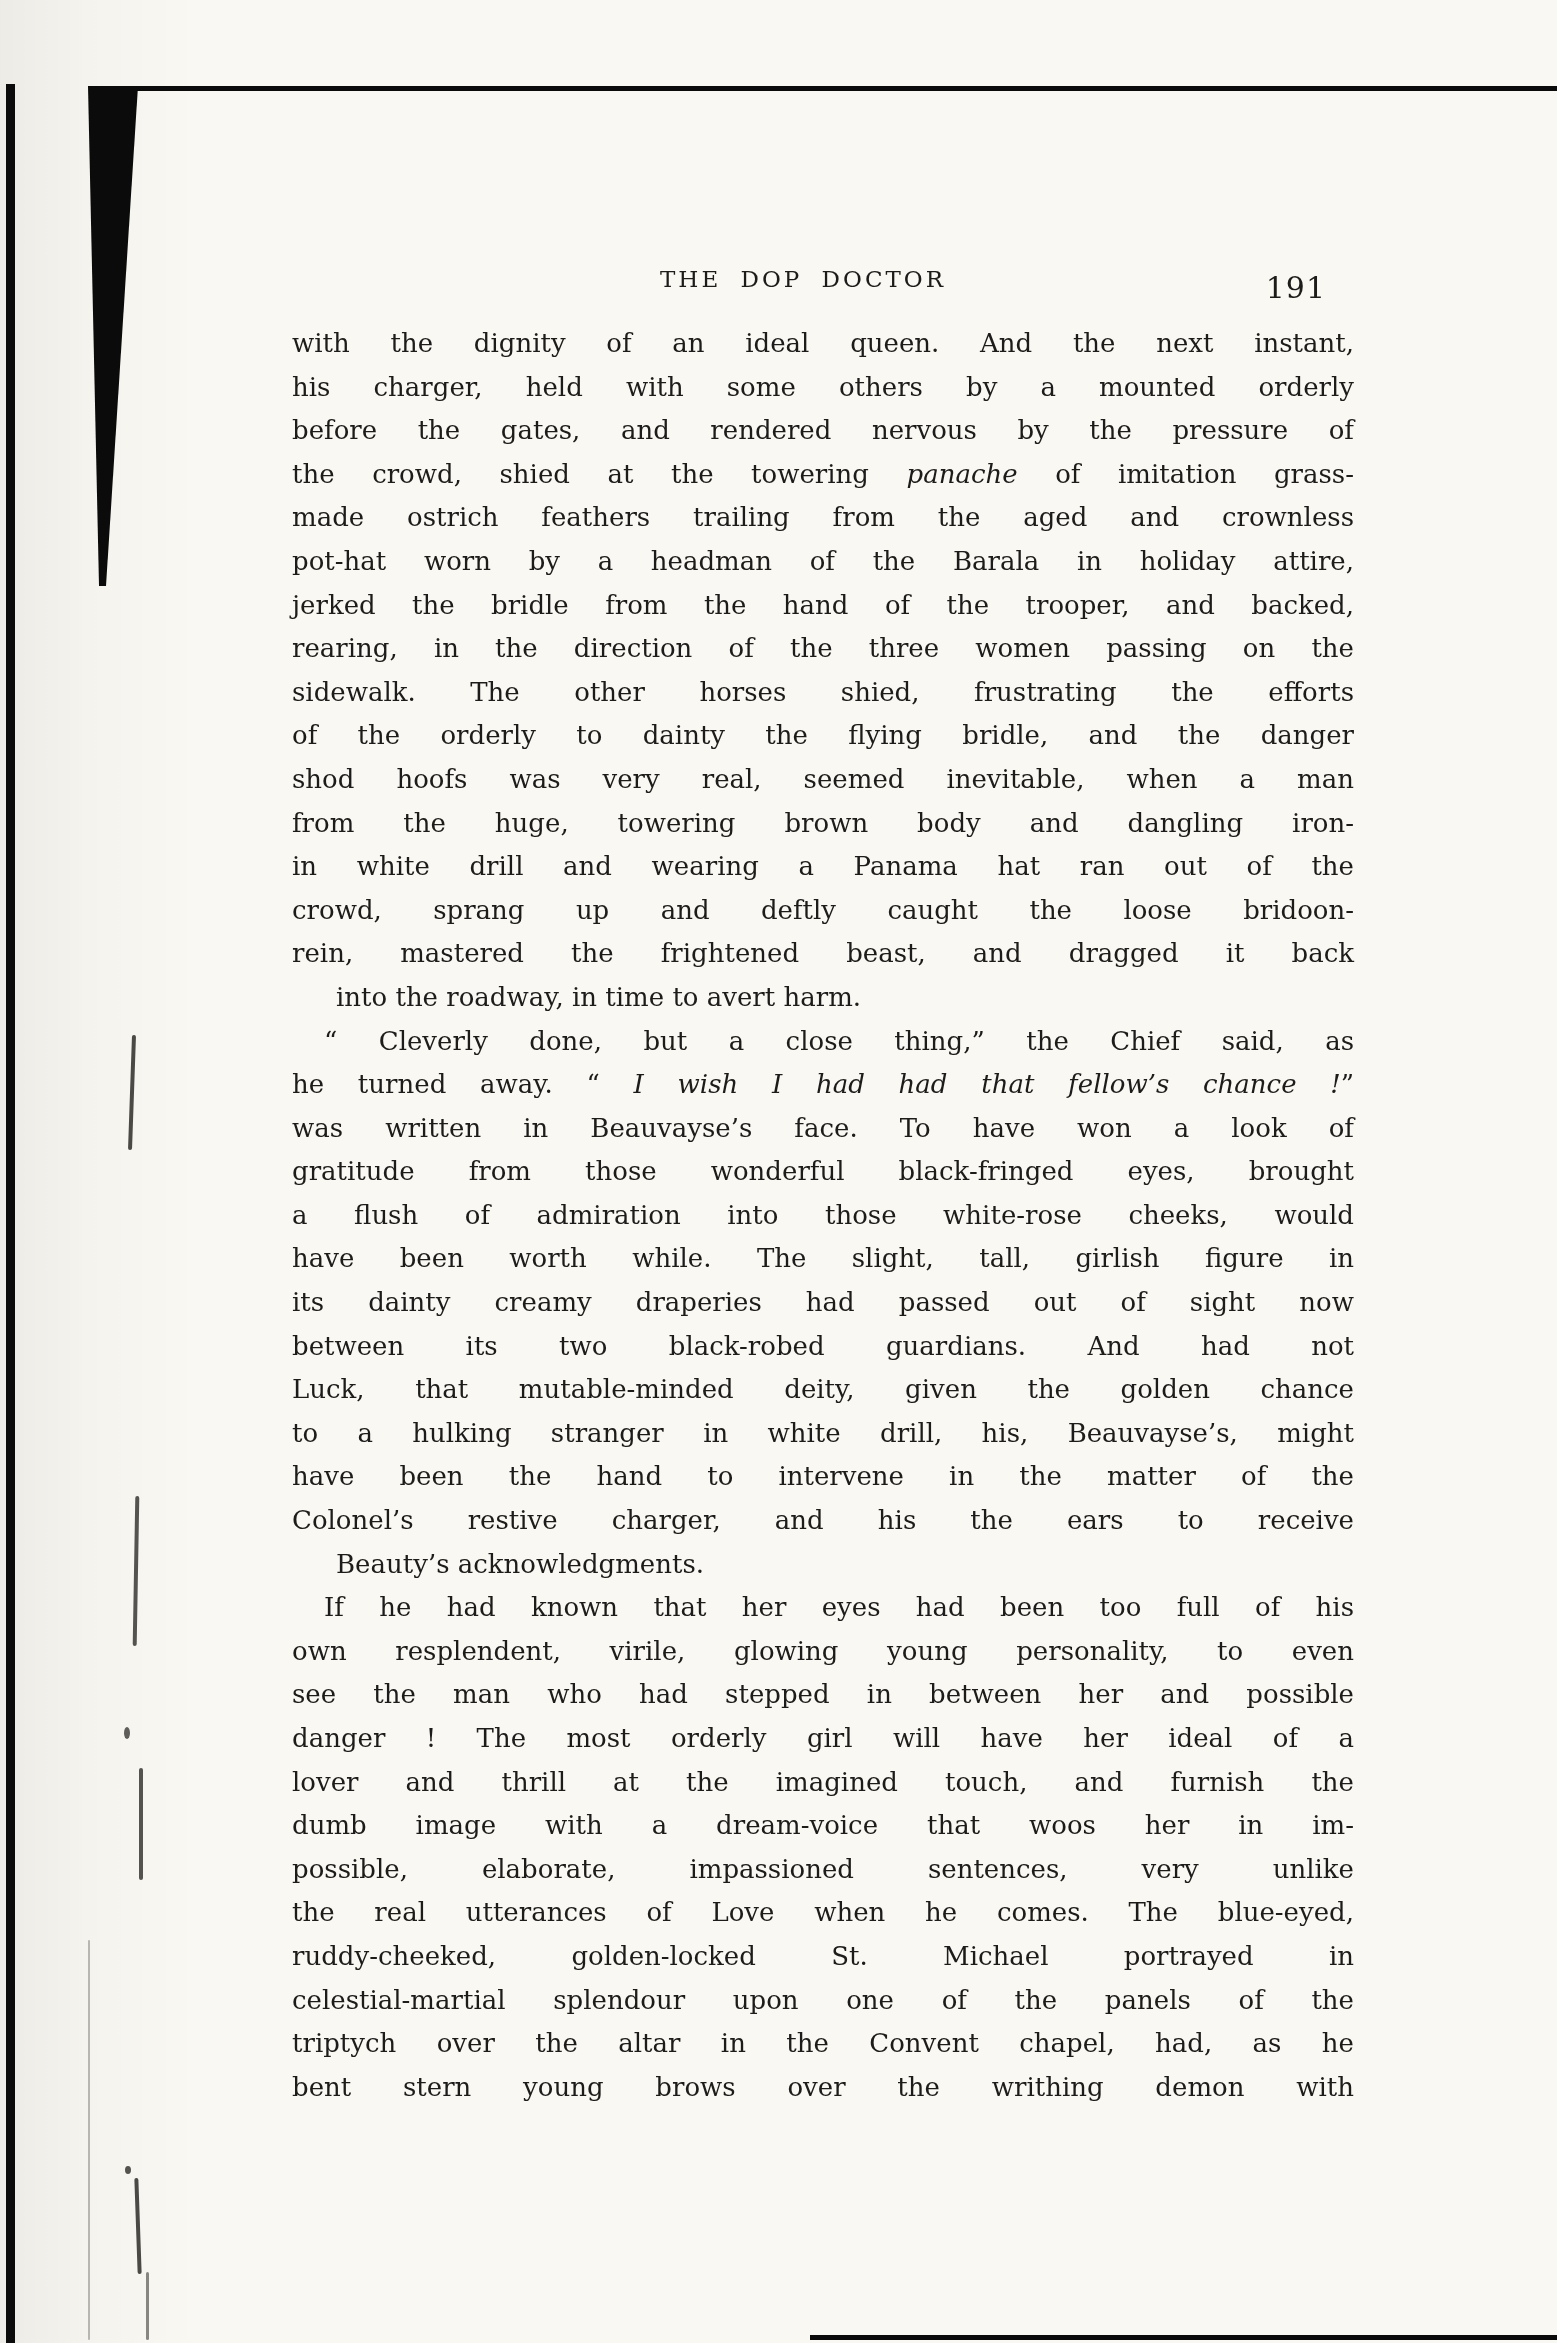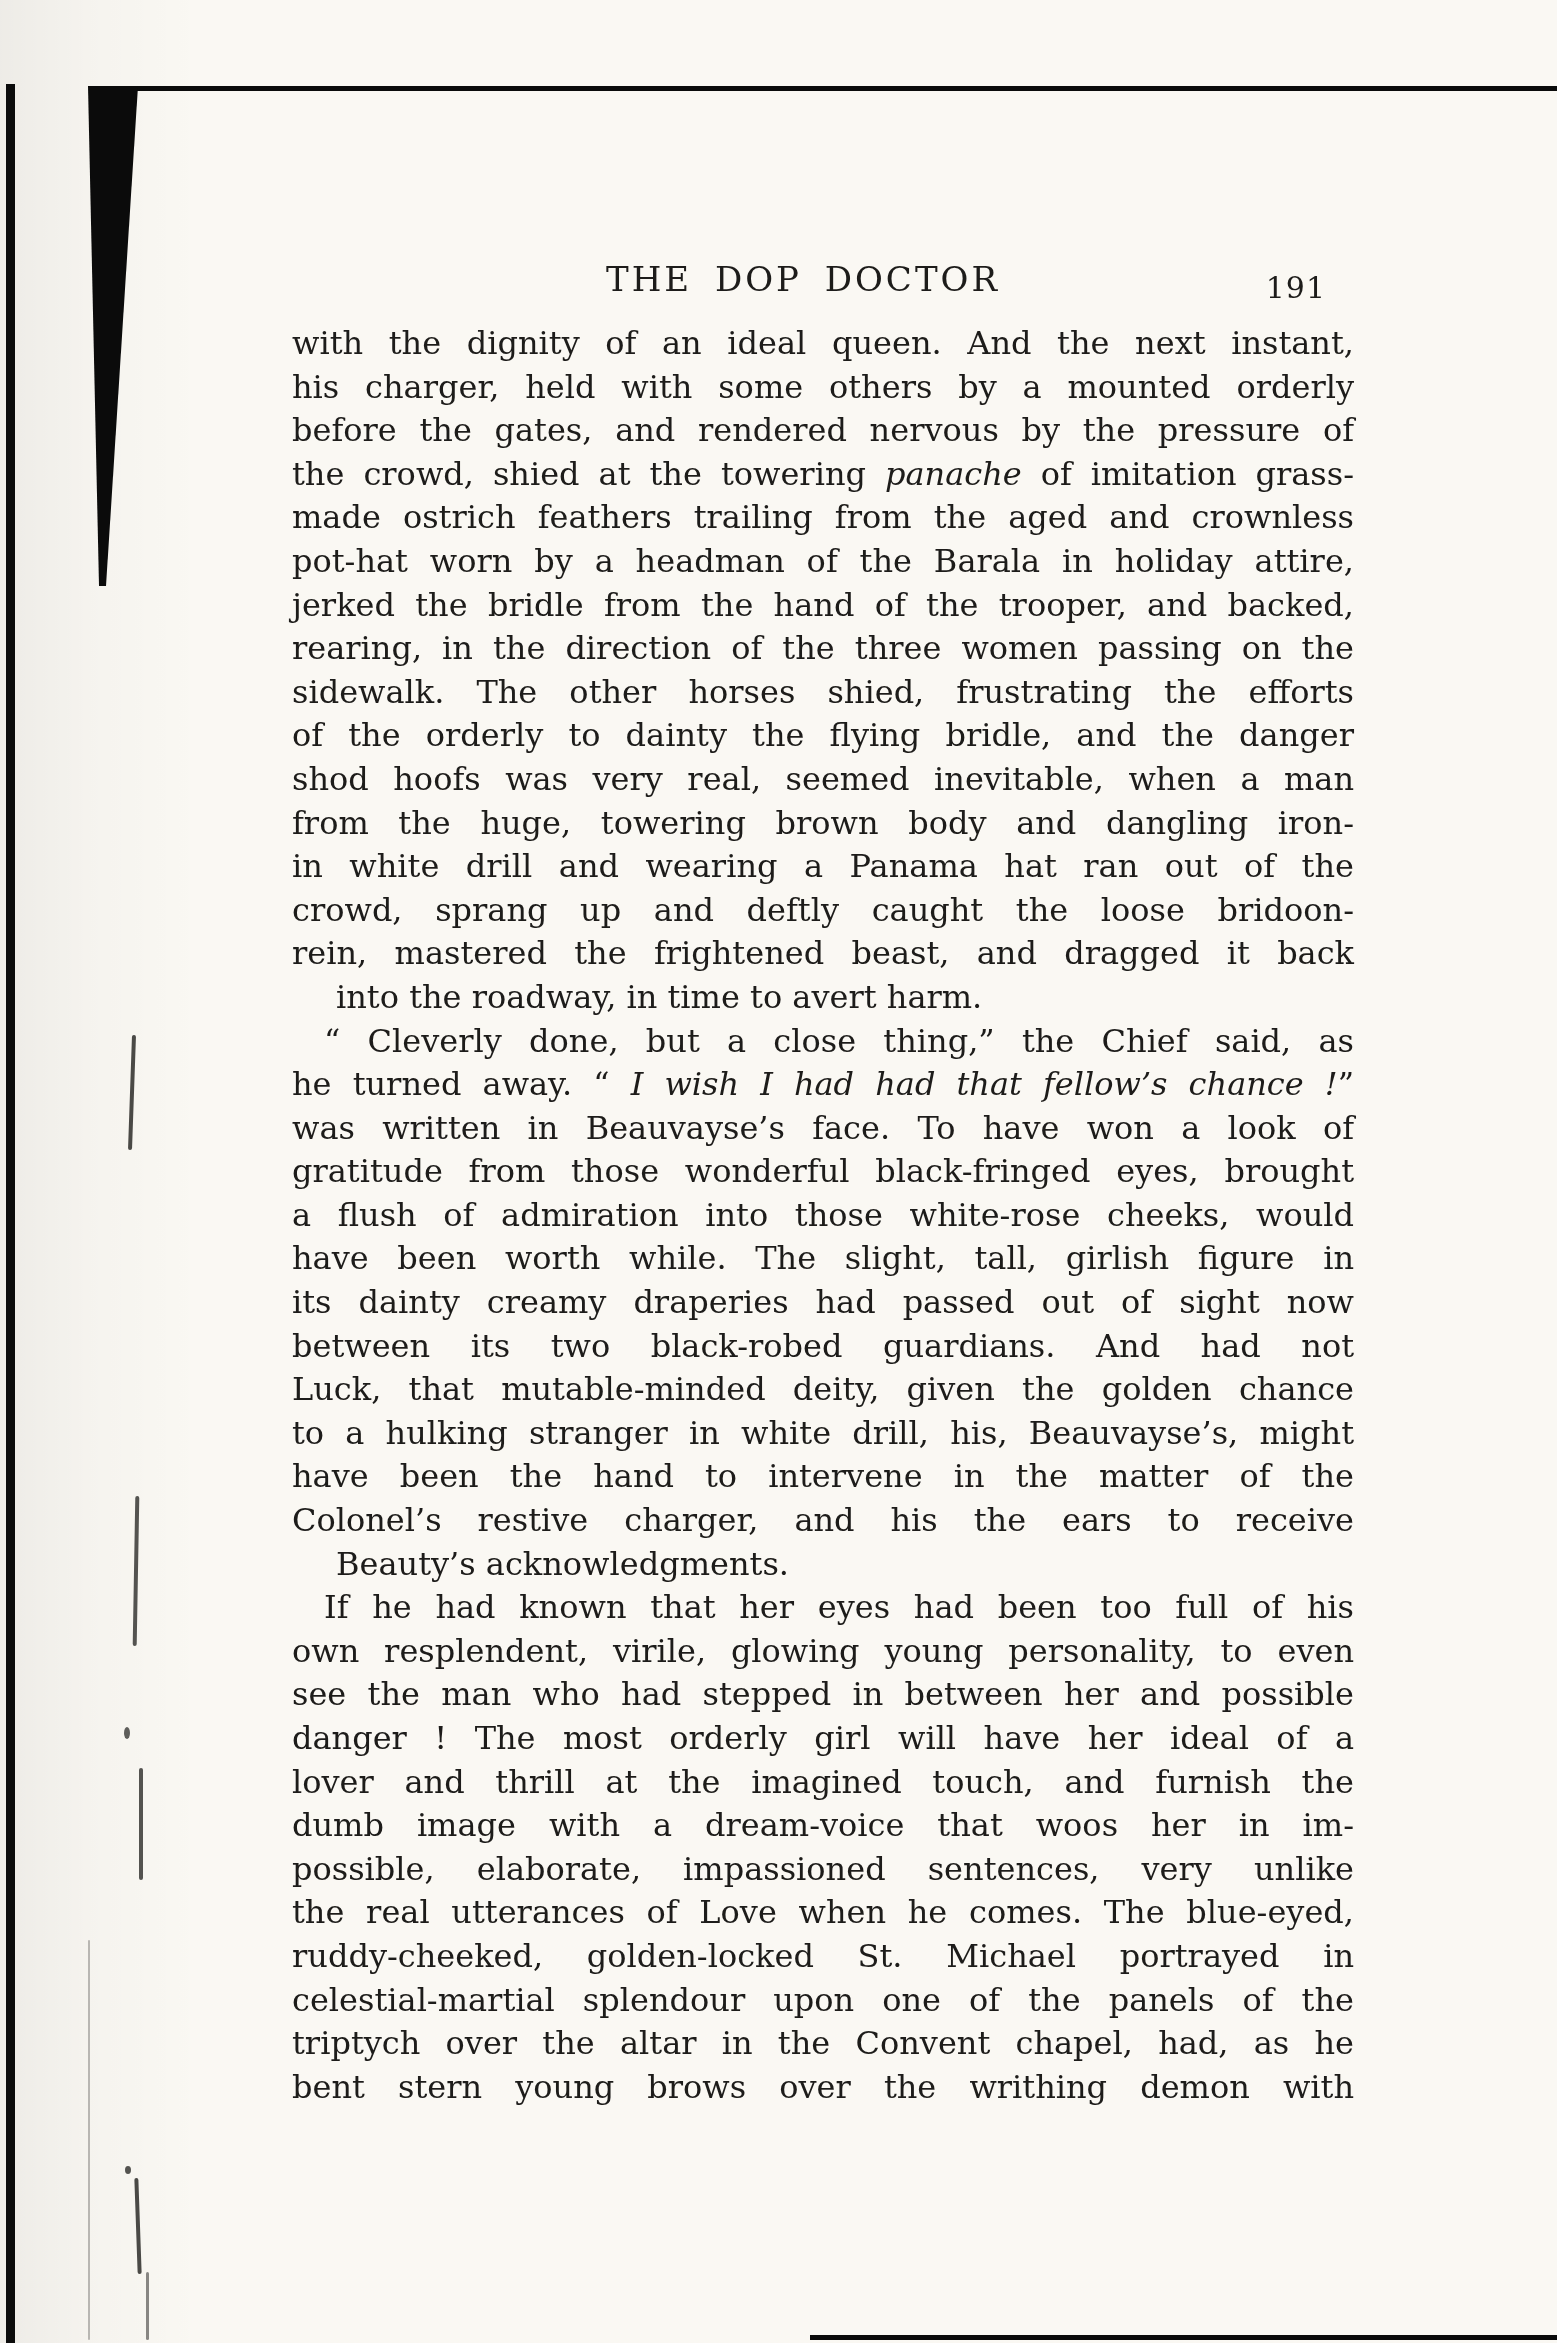--- a/index.html
+++ b/index.html
@@ -44,37 +44,37 @@
     top: 258px;
     width: 1062px;
   }
   .page-header {
     position: relative;
     height: 42px;
   }
   .running-title {
     display: block;
     text-align: center;
-    font-size: 34px;
+    font-size: 23px;
     letter-spacing: 3px;
     word-spacing: 9px;
     line-height: 42px;
     padding-right: 40px; 
   }
   .page-number {
     position: absolute;
     right: 28px;
     top: 9px;
     font-size: 30px;
     line-height: 42px;
     letter-spacing: 1px;
   }
   .body-text {
     margin-top: 22px;
-    font-size: 32px;
+    font-size: 26px;
     line-height: 43.6px;
   }
   .text-line {
     text-align: justify;
     text-align-last: justify;
   }
   .text-line.para-end { text-align-last: left; margin-left: 44px; }
   .text-line.indent   { text-indent: 32px; }
   .italic { font-style: italic; }
 </style>

